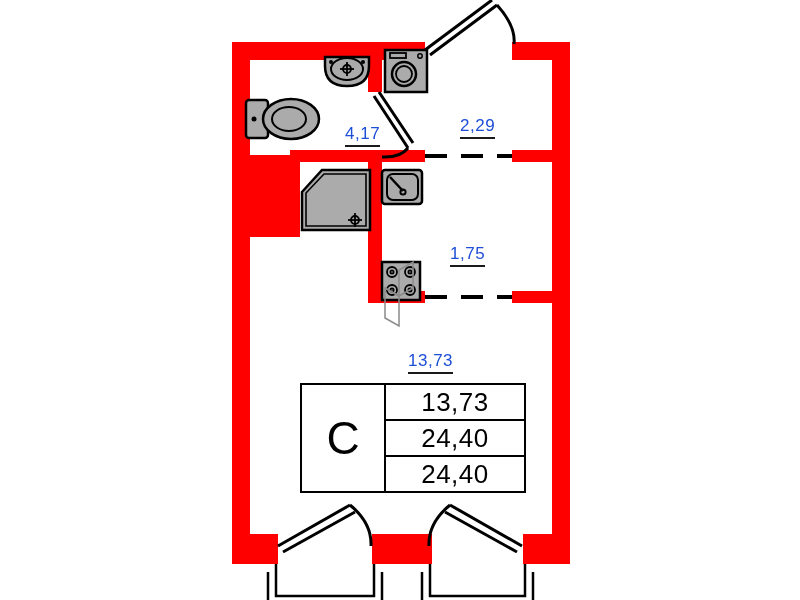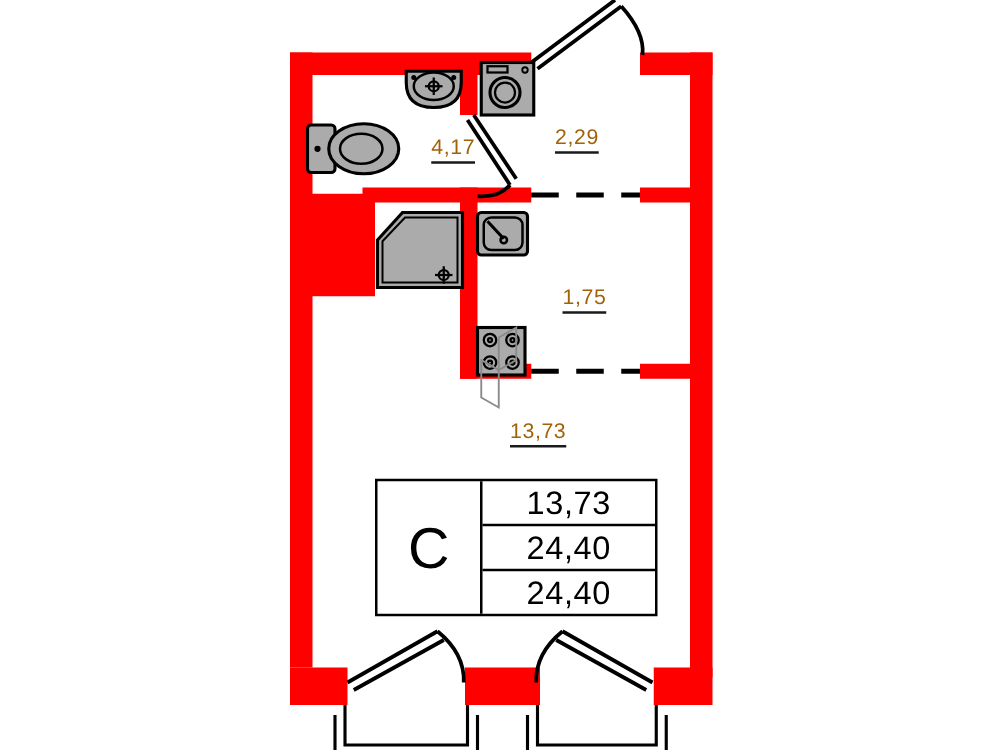--- a/index.html
+++ b/index.html
@@ -3,28 +3,29 @@
 <meta charset="utf-8">
 <style>
   html,body{margin:0;padding:0;background:#ffffff;}
   body{width:800px;height:600px;overflow:hidden;font-family:"Liberation Sans",sans-serif;}
   #plan{position:relative;width:800px;height:600px;background:#ffffff;}
   #plan svg{display:block;}
   .area-label{
     position:absolute;
     font-family:"Liberation Sans",sans-serif;
     font-size:17px;
-    color:#a16207;
+    color:#1d4ed8;
     letter-spacing:0.5px;
     border-bottom:2px solid #1a1a1a;
     padding-bottom:1px;
     white-space:nowrap;
+    margin-top:16px;
   }
   #lbl-417{left:345px;top:108px;}
-  #lbl-229{left:444px;top:100px;}
+  #lbl-229{left:460px;top:100px;}
   #lbl-421{left:450px;top:228px;}
   #lbl-1373{left:408px;top:335px;}
   #legend{
     position:absolute;left:300px;top:383px;width:226px;height:110px;
     border:2px solid #000;background:#ffffff;box-sizing:border-box;
     display:flex;
   }
   #legend .type-cell{
     width:84px;border-right:2px solid #000;box-sizing:border-box;
     display:flex;align-items:center;justify-content:center;

